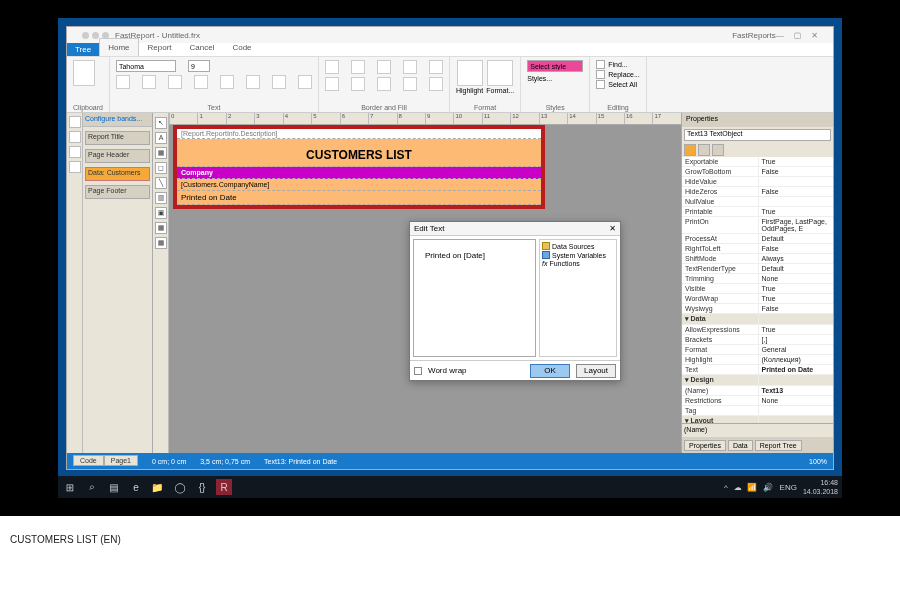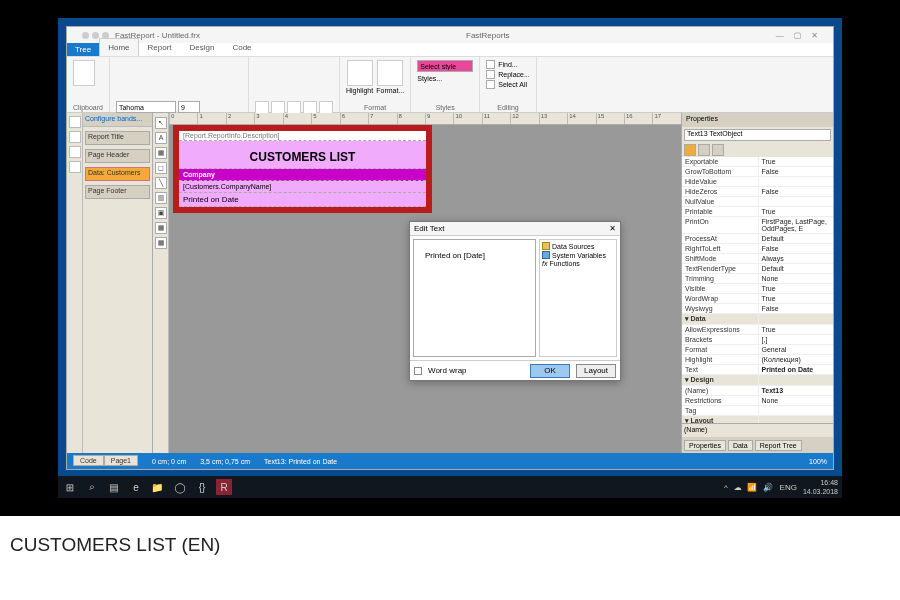--- a/index.html
+++ b/index.html
@@ -6,56 +6,56 @@
 body { background:#fff; font-size:9px; }
 .video-wrap { width:900px; }
 .video { width:900px; height:516px; background:#000; display:flex; align-items:center; justify-content:center; position:relative; }
 .desktop { width:784px; height:480px; background:#074b8c; position:relative; overflow:hidden; }
 
 
 .app { position:absolute; top:8px; left:8px; right:8px; bottom:28px; background:#fff; border:1px solid #aaa; display:flex; flex-direction:column; }
 .titlebar { height:16px; background:#f5f5f5; display:flex; align-items:center; font-size:8px; padding:0 15px; color:#666; }
 .mac-dots { display:flex; gap:3px; margin-right:6px; }
 .mac-dots span { width:7px; height:7px; border-radius:50%; background:#ccc; display:inline-block; }
-.titlebar .spacer { flex:1; text-align:center; }
+.titlebar .spacer { flex:1; text-align:right; }
 .win-btns { display:flex; gap:10px; font-size:8px; color:#888; }
 .ribbon-tabs { height:14px; display:flex; align-items:flex-end; font-size:8px; border-bottom:1px solid #ddd; background:#fff; }
 .ribbon-tabs .file { background:#1979ca; color:#fff; padding:2px 8px; }
 .ribbon-tabs .tab { padding:4px 8px; color:#555; border:1px solid transparent; border-bottom:none; }
 .ribbon-tabs .tab.active { border-color:#ccc; background:#f5f5f5; }
 .ribbon { height:56px; background:#f5f5f5; border-bottom:1px solid #ccc; display:flex; font-size:7px; }
 .rgroup { border-right:1px solid #ddd; padding:3px 6px 1px 6px; display:flex; flex-direction:column; justify-content:space-between; }
 .rgroup .body { display:flex; gap:3px; align-items:flex-start; }
 .rgroup .lbl { text-align:center; color:#666; font-size:7px; }
 .clip-ico { width:22px; height:26px; background:#fff; border:1px solid #ccc; }
 .font-sel { width:60px; height:12px; border:1px solid #aaa; background:#fff; padding:0 2px; font-size:7px; }
 .btnico { width:14px; height:14px; background:#fff; border:1px solid #ccc; display:inline-block; }
 .btnico.lg { width:26px; height:26px; }
-.rrow { display:flex; gap:2px;margin-top:41px; }
+.rrow { display:flex; gap:12px; }
 .txtcol { display:flex; flex-direction:column; gap:2px; }
 .style-sel { width:56px; height:12px; border:1px solid #aaa; background:#ec4899; font-size:7px; padding:0 2px; }
 .edit-items { display:flex; flex-direction:column; gap:1px; font-size:7px; }
 .edit-items div { display:flex; gap:3px; align-items:center; }
 .edit-items .sq { width:9px; height:9px; border:1px solid #aaa; background:#fff; }
 
 
 .workspace { flex:1; display:flex; background:#999; overflow:hidden; }
 .bands-panel { width:70px; background:#e8e4d8; border-right:1px solid #aaa; display:flex; flex-direction:column; }
 .bands-head { height:14px; background:#d5d0c2; font-size:7px; padding:2px; color:#06c; border-bottom:1px solid #bbb; }
 .toolstrip { width:16px; background:#e8e4d8; display:flex; flex-direction:column; gap:3px; padding:3px 2px; border-right:1px solid #bbb; }
 .toolstrip span { width:12px; height:12px; background:#fff; border:1px solid #bbb; }
 .bands-list { flex:1; padding:4px 2px; display:flex; flex-direction:column; gap:4px; }
 .band-btn { height:14px; background:#d5d0c2; border:1px solid #aaa; font-size:7px; padding:1px 2px; color:#333; }
 .band-btn.sel { background:#f4a938; border-color:#c77; }
 .left-tools { width:16px; background:#e8e4d8; display:flex; flex-direction:column; gap:3px; padding:4px 2px; border-right:1px solid #bbb; }
 .left-tools span { width:12px; height:12px; border:1px solid #aaa; background:#fff; font-size:7px; text-align:center; line-height:10px; color:#444; }
 .canvas-area { flex:1; background:#999; position:relative; overflow:hidden; }
 .ruler { height:12px; background:#e8e4d8; border-bottom:1px solid #aaa; font-size:6px; color:#555; display:flex; }
 .ruler span { flex:1; border-left:1px solid #bbb; padding-left:1px; }
-.page { position:absolute; top:12px; left:4px; width:259px; background:#f0abfc; border:6px solid #b91c1c; }
+.page { position:absolute; top:12px; left:4px; width:372px; background:#fdba74; border:4px solid #b91c1c; }
 .rband { border-bottom:1px dashed #aaa; position:relative; padding:2px 4px; font-size:7px; }
 .rband.meta { background:#fff; color:#777; height:10px; padding:0 4px; line-height:10px; }
 .rtitle { height:28px; font-weight:bold; font-size:12px; text-align:center; line-height:28px; }
 .rband.ph { height:14px; }
 .phbox { border:1px solid #999; height:12px; line-height:10px; padding:0 2px; font-size:8px; }
 .rband.colh { background:#c800c8; color:#fff; font-weight:bold; height:12px; padding:0 4px; line-height:12px; }
 .rband.data { height:12px; font-size:7px; }
 .rband.footer { height:14px; font-size:8px; }
 
 
@@ -96,21 +96,21 @@
 .statusbar .tabs span { padding:1px 6px; border:1px solid #aaa; }
 .statusbar .spacer { flex:1; }
 
 
 .taskbar { height:22px; background:#10171f; display:flex; align-items:center; padding:0 4px; gap:6px; color:#ccc; font-size:8px; position:absolute; bottom:0; left:0; right:0; }
 .taskbar .tico { width:16px; height:16px; display:flex; align-items:center; justify-content:center; font-size:10px; }
 .taskbar .spacer { flex:1; }
 .taskbar .clock { text-align:right; line-height:9px; font-size:7px; }
 
 
-.caption { padding:18px 10px; font-size:19px; color:#222; }
+.caption { padding:18px 10px; font-size:10px; color:#222; }
 </style>
 </head>
 <body>
 
 <div class="video-wrap">
 <div class="video">
   <div class="desktop">
 
     <div class="app">
       <div class="titlebar">
@@ -125,21 +125,21 @@
           <span>—</span>
           <span>▢</span>
           <span>✕</span>
         </div>
       </div>
 
       <div class="ribbon-tabs">
         <span class="file">Tree</span>
         <span class="tab active">Home</span>
         <span class="tab">Report</span>
-        <span class="tab">Design</span>
+        <span class="tab">Cancel</span>
         <span class="tab">Code</span>
       </div>
 
       <div class="ribbon">
         <div class="rgroup">
           <div class="body">
                 <div class="clip-ico"></div>
               </div>
           <div class="lbl">Clipboard</div>
         </div>

